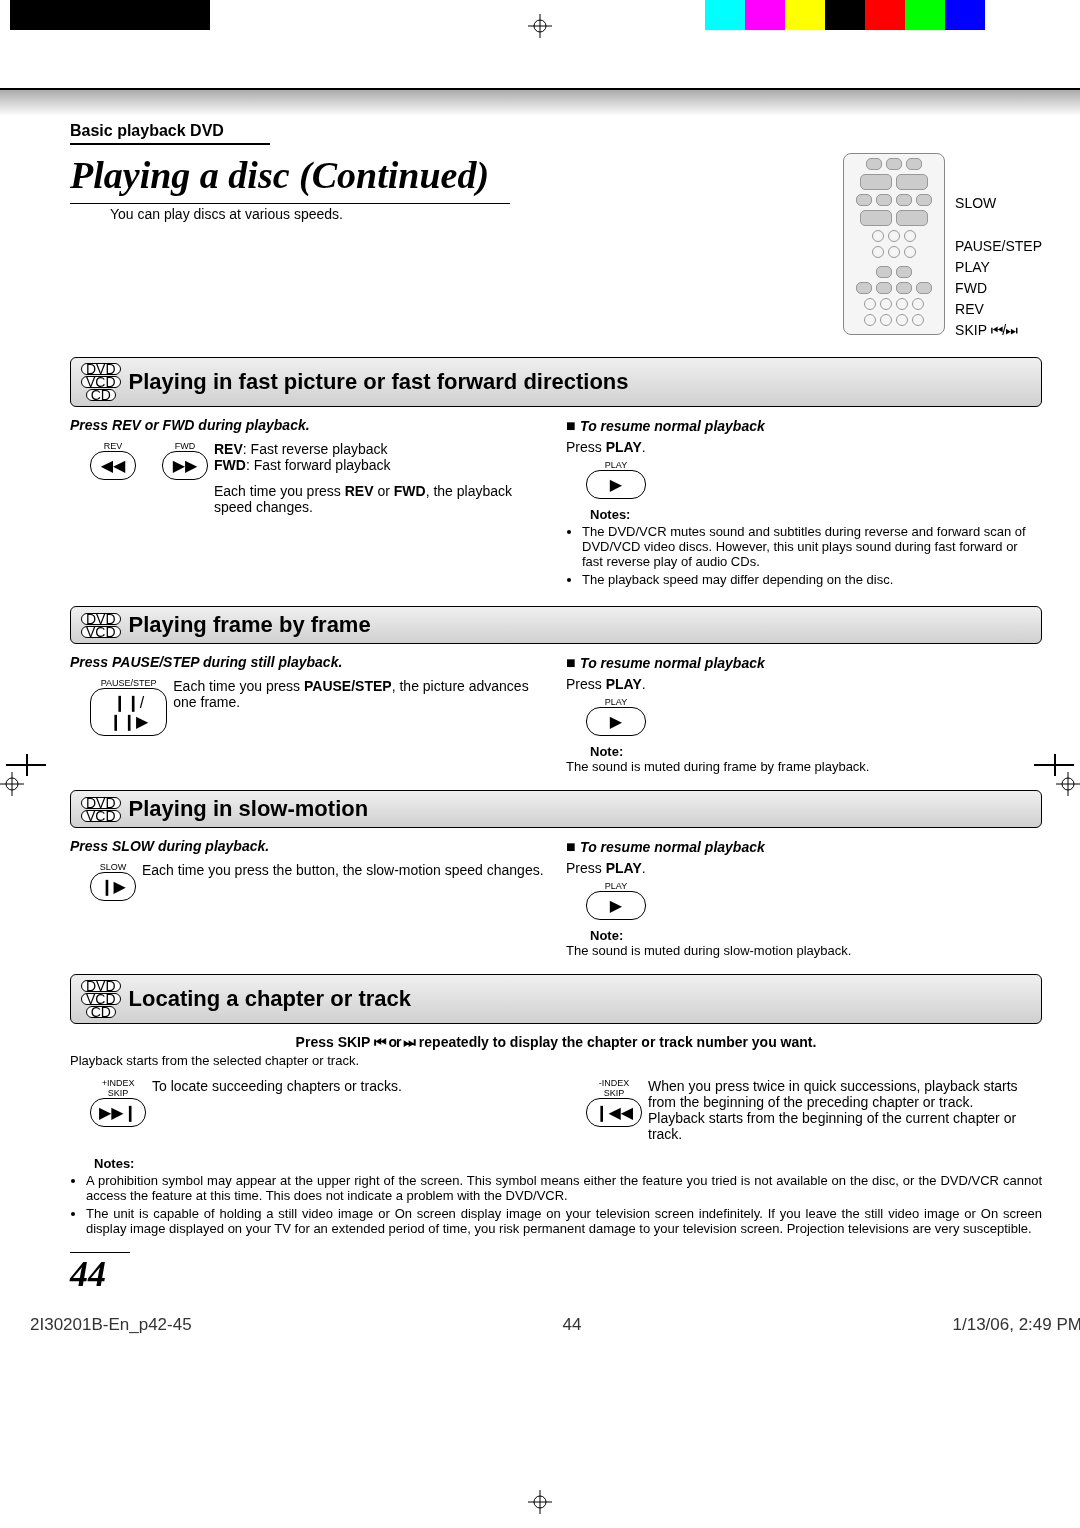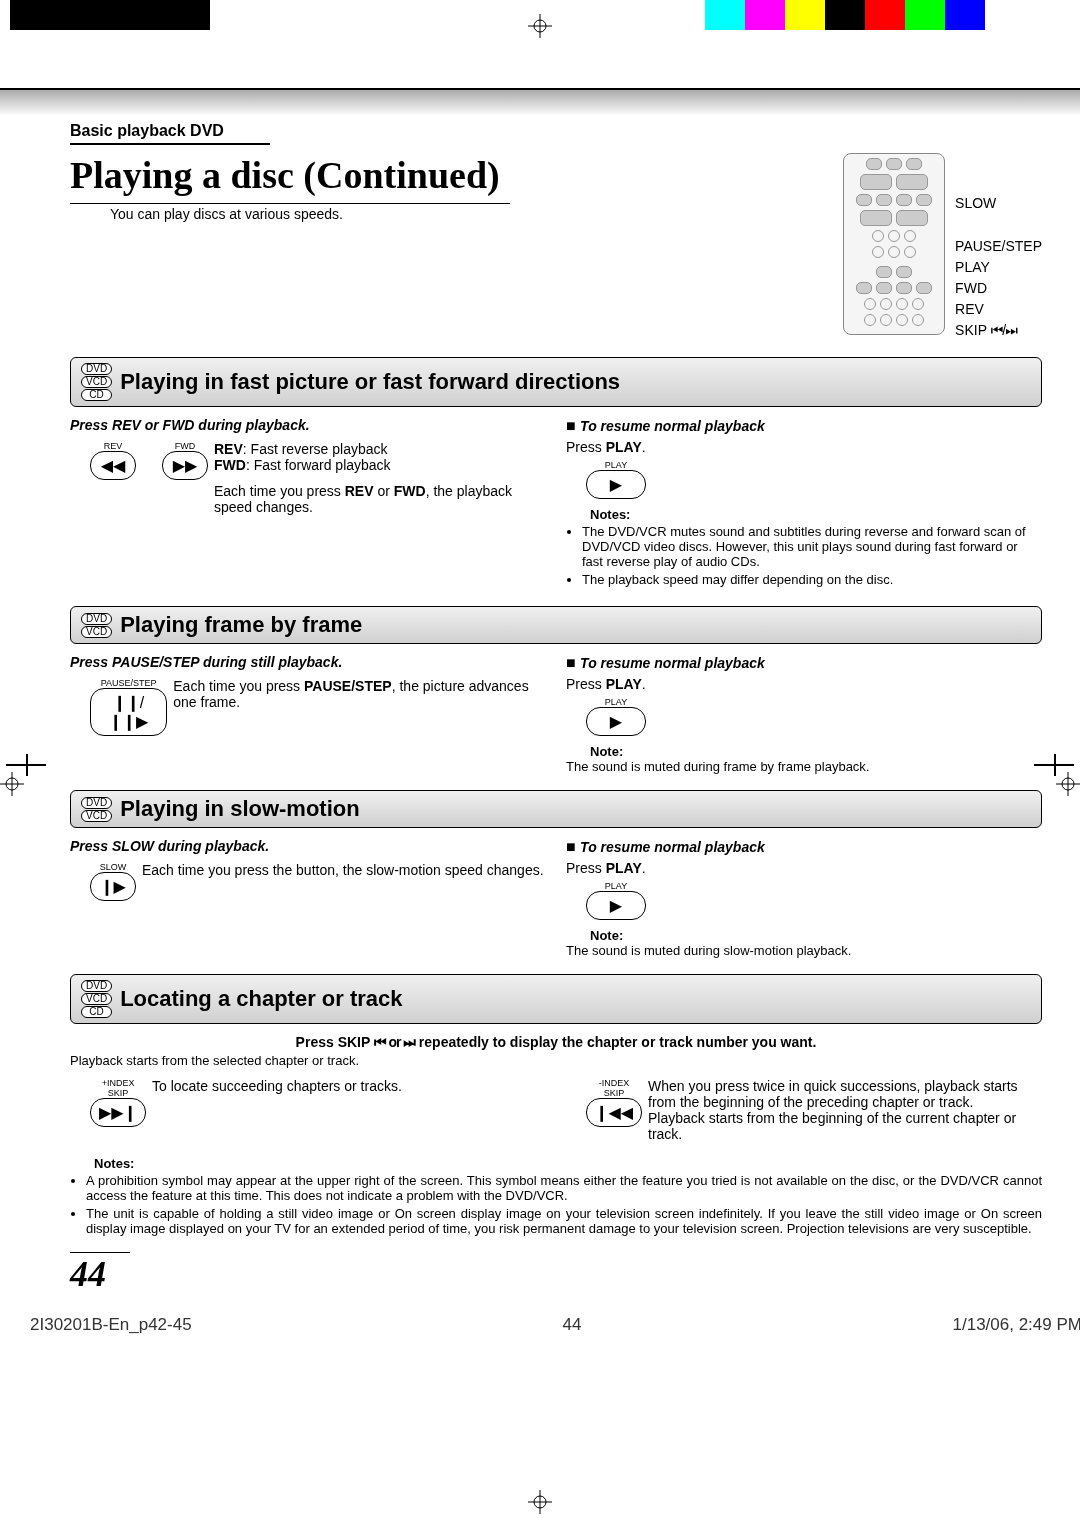--- a/index.html
+++ b/index.html
@@ -60,20 +60,21 @@
     margin-bottom: 8px;
     width: 200px;
   }
   .title-row {
     display:flex;
     align-items:flex-start;
     justify-content:space-between;
   }
   .page-title {
     font-family: "Times New Roman", serif;
+    font-style: italic;
     font-weight: bold;
     font-size: 38px;
     margin: 0 0 2px 0;
     border-bottom: 1px solid #000;
     padding-bottom: 6px;
     width: 440px;
   }
   .intro {
     font-size: 14px;
     margin: 2px 0 0 40px;
@@ -108,22 +109,23 @@
     font-weight: bold;
     margin: 16px 0 10px 0;
     display:flex;
     align-items:center;
   }
   .disc-tags {
     display:inline-flex;
     flex-direction:column;
     gap:1px;
     margin-right:8px;
-    font-size:10px;
+    font-size:14px;
     font-weight:normal;
+    align-items:center;
   }
   .disc-tags span {
     border:1px solid #000;
     border-radius:8px;
     padding: 0 4px;
     text-align:center;
     line-height:10px;
     background:#fff;
   }
   .cols {

